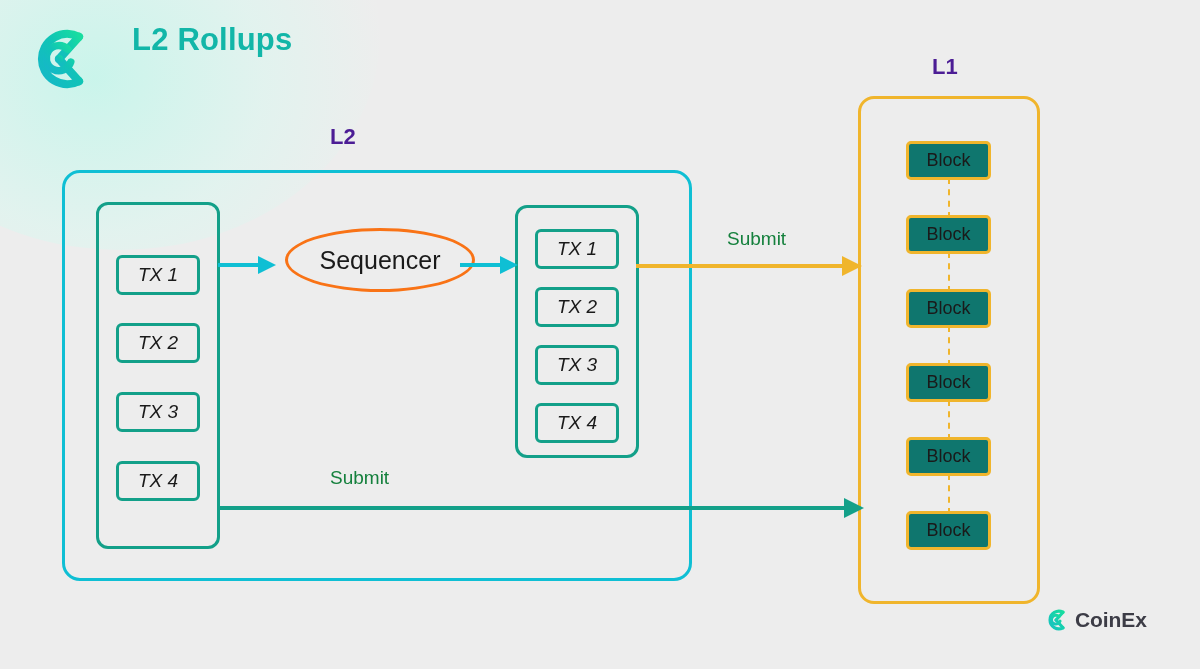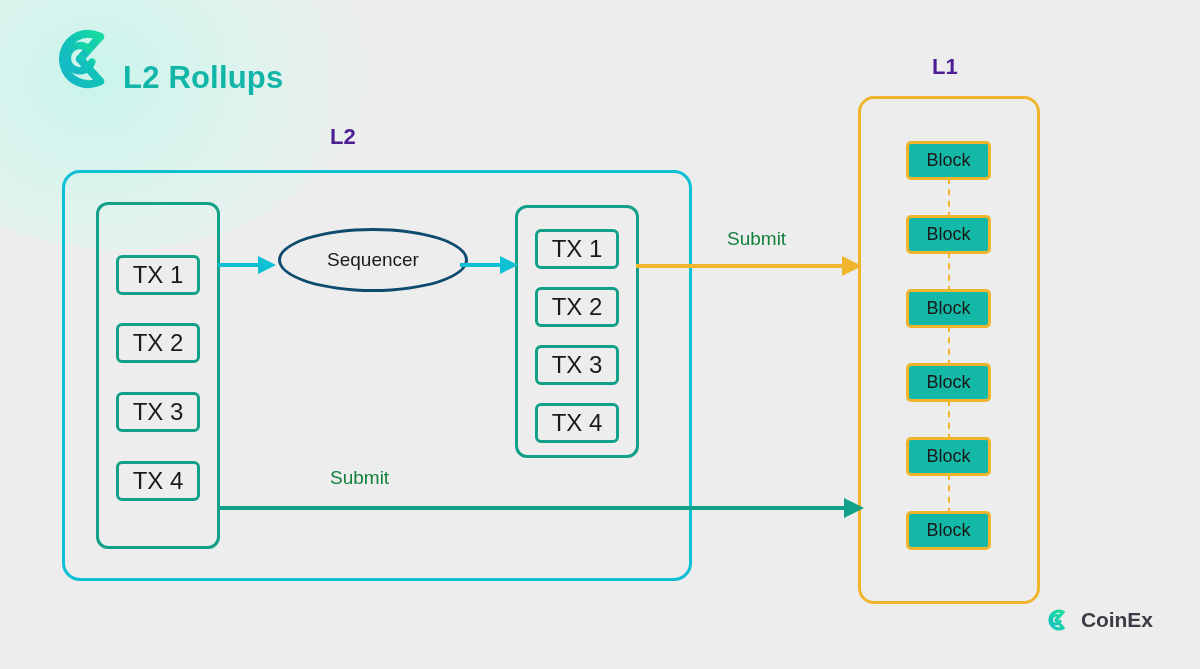--- a/index.html
+++ b/index.html
@@ -34,25 +34,25 @@
                 rgba(200,245,235,0.95) 0%,
                 rgba(221,245,239,0.70) 42%,
                 rgba(237,240,238,0.15) 72%,
                 rgba(237,237,237,0) 100%);
     pointer-events: none;
   }
 
   
   .brand {
     position: absolute;
-    left: 43px;
+    left: 22px;
     top: 22px;
     display: flex;
-    align-items: flex-end;
-    gap: 6px;
+    align-items: flex-start;
+    gap: 36px;
   }
   .brand-mark { width: 74px; height: 74px; display: block; }
   .brand-title {
     font-size: 31px;
     font-weight: bold;
     color: #12b6a8;
     letter-spacing: 0.2px;
     white-space: nowrap;
   }
 
@@ -103,56 +103,57 @@
   
   .tx-chip {
     position: absolute;
     width: 84px; height: 40px;
     border: 3px solid #13a089;
     border-radius: 6px;
     box-sizing: border-box;
     display: flex;
     align-items: center;
     justify-content: center;
-    font-size: 24px;
+    font-size: 19px;
     color: #1a1a1a;
     background: transparent;
+    font-style: italic;
   }
   .pool-chip { left: 116px; }
   .batch-chip { left: 535px; }
 
   
   .sequencer {
     position: absolute;
-    left: 278px; top: 228px;
+    left: 285px; top: 228px;
     width: 190px; height: 64px;
-    border: 3px solid #0c4a6e;
+    border: 3px solid #f97316;
     border-radius: 50%;
     box-sizing: border-box;
     display: flex;
     align-items: center;
     justify-content: center;
-    font-size: 19px;
+    font-size: 25px;
     color: #1a1a1a;
   }
 
   
   .block {
     position: absolute;
     left: 906px;
     width: 85px; height: 39px;
     border: 3px solid #f0b52c;
     border-radius: 5px;
     box-sizing: border-box;
     display: flex;
     align-items: center;
     justify-content: center;
     font-size: 18px;
     color: #1a1a1a;
-    background: #14b8a6;
+    background: #0f766e;
     z-index: 2;
   }
   .block-link {
     position: absolute;
     left: 948px;
     width: 0;
     border-left: 2px dashed #f0b52c;
     z-index: 1;
   }
 
@@ -166,21 +167,21 @@
   }
   .lbl-submit-top { left: 727px; top: 228px; }
   .lbl-submit-bottom { left: 330px; top: 467px; }
 
   
   .footer-logo {
     position: absolute;
     left: 1043px; top: 607px;
     display: flex;
     align-items: center;
-    gap: 12px;
+    gap: 6px;
   }
   .footer-mark { width: 26px; height: 26px; display: block; }
   .footer-text {
     font-size: 21px;
     font-weight: bold;
     color: #3c3c46;
     letter-spacing: -0.1px;
   }
 </style>
 </head>

